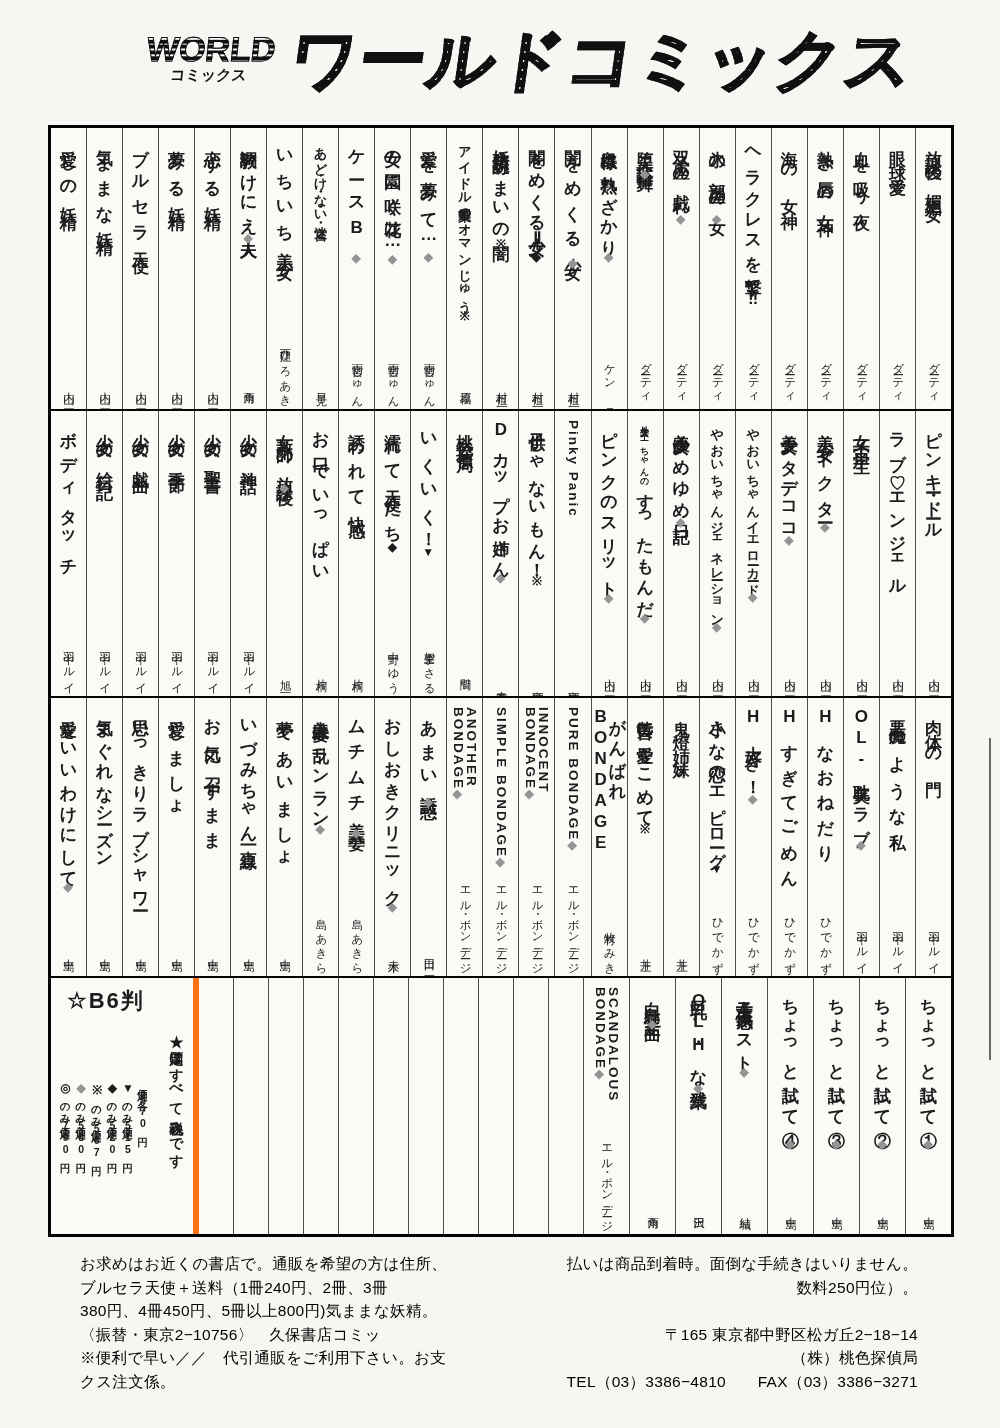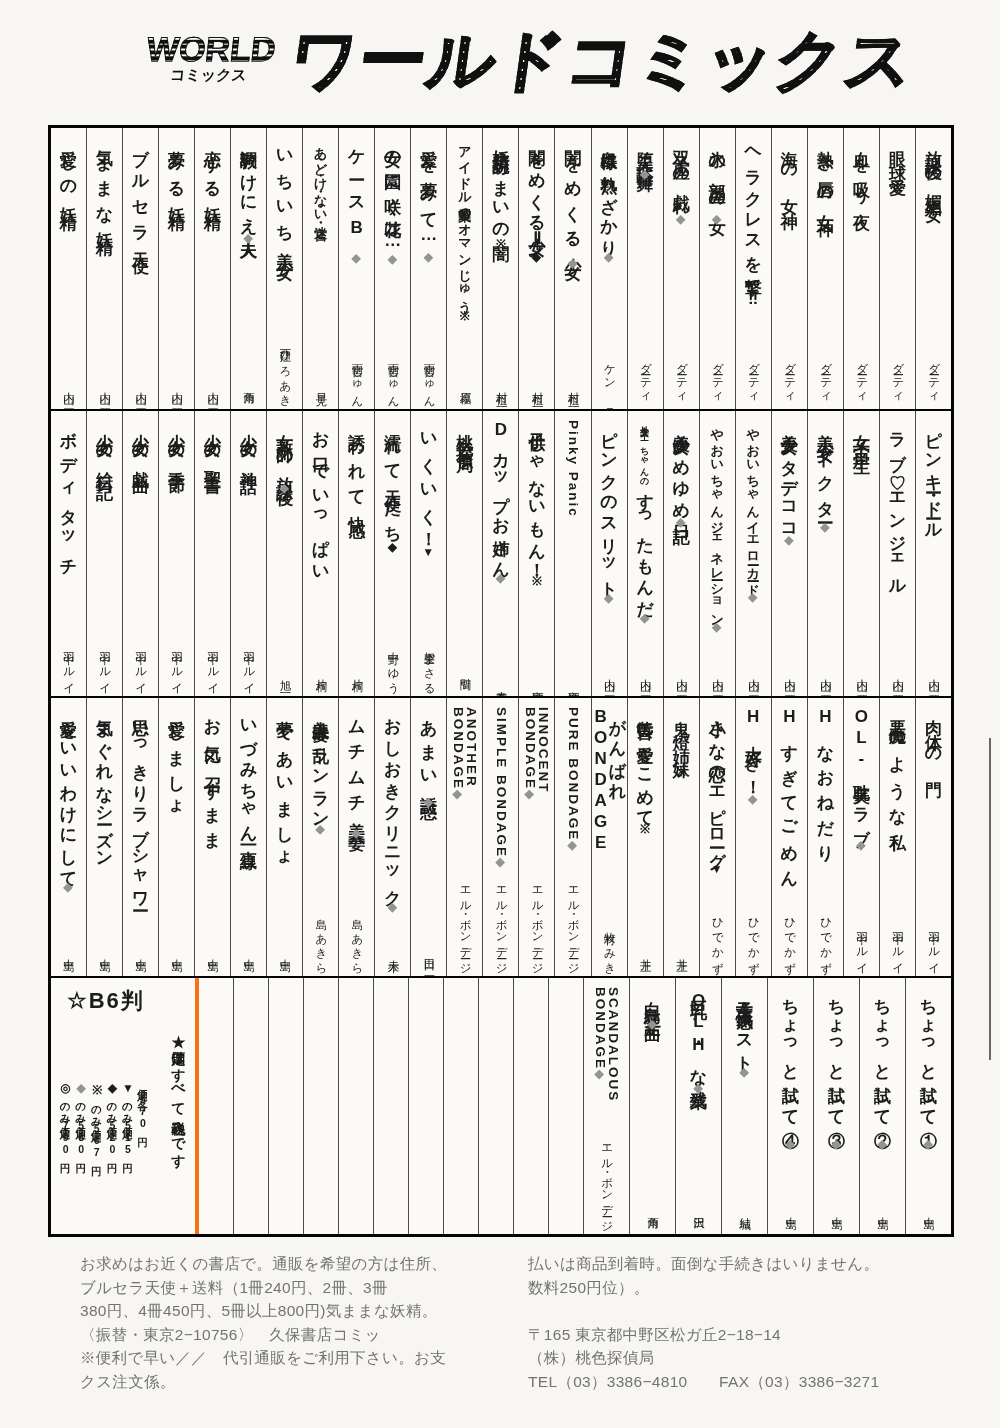--- a/index.html
+++ b/index.html
@@ -60,37 +60,37 @@
   .title.lat{text-orientation:sideways;font-size:13.5px;font-weight:700;letter-spacing:2px;}
   .pre{font-size:9px;letter-spacing:0;font-weight:600;display:inline;}
   .mark{font-size:12px;letter-spacing:0;color:#1c1c1c;}
   .mark.gray{color:#949494;}
   .author{
     writing-mode:vertical-rl;text-orientation:upright;
     font-size:11.5px;font-weight:500;letter-spacing:1.5px;line-height:1;
     white-space:nowrap;
   }
   
-  .info-cell{flex:1 1 auto;position:relative;border-right:4px solid #f97316;}
+  .info-cell{flex:1 1 auto;position:relative;border-right:6px solid #f97316;}
   .b6{position:absolute;top:8px;left:16px;font-size:22px;font-weight:700;letter-spacing:2px;}
   .tax-note{
     position:absolute;top:46px;right:7px;
     writing-mode:vertical-rl;text-orientation:upright;
     font-size:14px;font-weight:600;letter-spacing:1px;
   }
   .prices{position:absolute;left:8px;bottom:3px;display:flex;flex-direction:row-reverse;gap:3px;height:150px;}
   .price{
     writing-mode:vertical-rl;text-orientation:upright;
     font-size:10.5px;font-weight:600;letter-spacing:0;line-height:1.05;
   }
   
   .footer{position:absolute;top:1252px;left:80px;width:860px;display:flex;gap:28px;}
-  .footer-block{font-size:15.5px;line-height:1.52;letter-spacing:0.3px;font-weight:500;color:#737373;}
+  .footer-block{font-size:15.5px;line-height:1.52;letter-spacing:0.3px;font-weight:500;color:#000000;}
   .footer-left{width:420px;}
-  .footer-right{width:390px;}
+  .footer-right{width:390px;text-align:right;}
   .fline{white-space:nowrap;}
   
   .edge-line{position:absolute;right:9px;top:738px;width:2px;height:322px;background:#3a3a3a;opacity:.75;}
 </style>
 </head>
 <body>
 
 <div class="header">
   <div class="logo">
     <div class="logo-world">WORLD</div>

